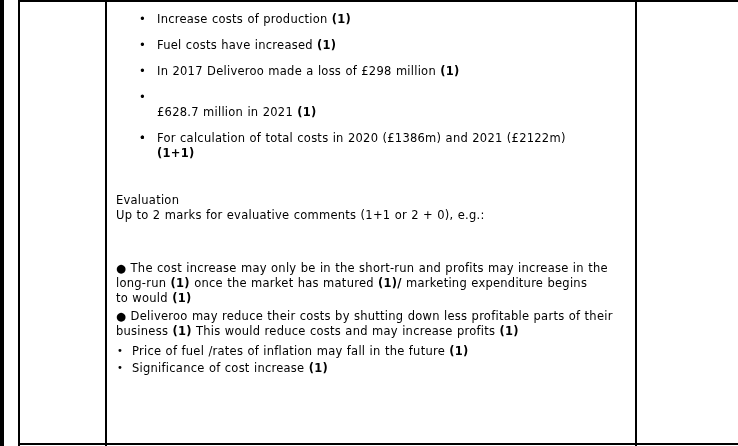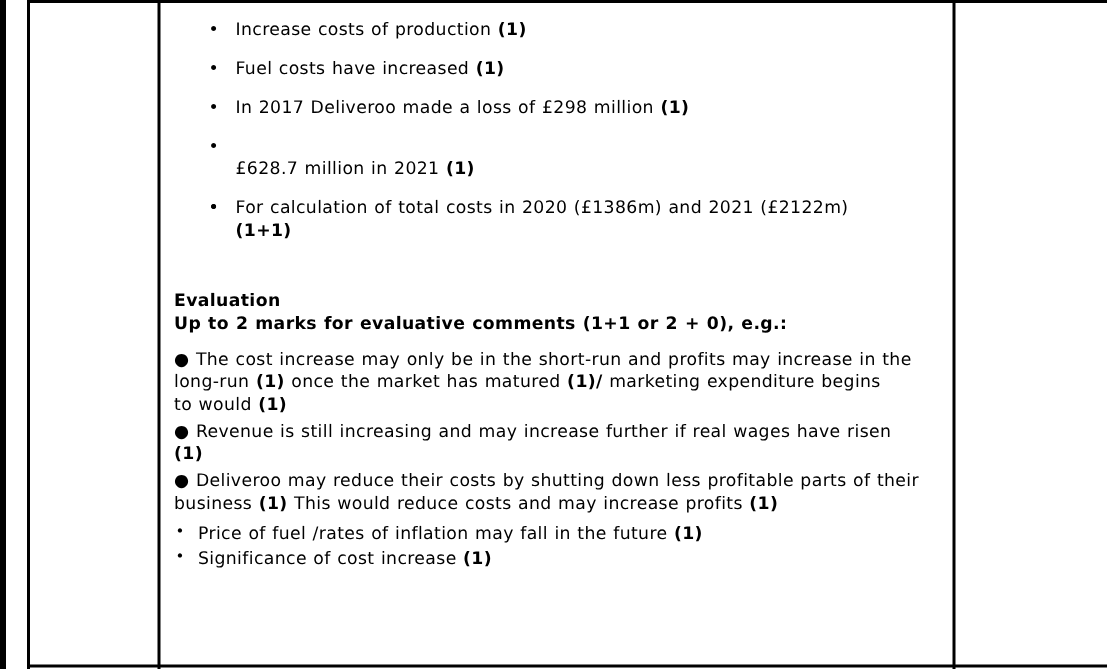--- a/index.html
+++ b/index.html
@@ -29,23 +29,23 @@
   .answer-content {
     position: absolute;
     left: 107px; top: 0;
     width: 528px; height: 443px;
     box-sizing: border-box;
     padding: 12px 6px 0 9px;
     overflow: hidden;
   }
   .k-item { position: relative; padding-left: 41px; margin-bottom: 11px; }
   .k-item .bullet { position: absolute; left: 23px; top: 0; }
-  .eval-head { margin-top: 32px; font-weight: bold; }
+  .eval-head { margin-top: 32px; font-weight: normal; }
   .para { margin-top: 3px; }
-  .para.first { margin-top: 9px; }
+  .para.first { margin-top: 38px; }
   .f-list { margin-top: 5px; }
   .f-item { position: relative; padding-left: 16px; margin-bottom: 2px; }
   .f-item .bullet { position: absolute; left: 1px; top: -1px; font-size: 10px; }
   .seg-b { font-weight: bold; }
 </style>
 </head>
 <body>
 
 <div class="screen">
 
@@ -86,21 +86,20 @@
         <span><span>For calculation of total costs in 2020 (£1386m) and 2021 (£2122m)</span><br><span class="seg-b">(1+1)</span></span>
       </div>
     </div>
 
     <div class="eval-head">
       <div>Evaluation</div>
       <div>Up to 2 marks for evaluative comments (1+1 or 2 + 0), e.g.:</div>
     </div>
 
     <div class="para first"><span>● The cost increase may only be in the short-run and profits may increase in the</span><br><span>long-run </span><span class="seg-b">(1)</span><span> once the market has matured </span><span class="seg-b">(1)/</span><span> marketing expenditure begins</span><br><span>to would </span><span class="seg-b">(1)</span></div>
-    <div class="para"><span>● Revenue is still increasing and may increase further if real wages have risen</span><br><span class="seg-b">(1)</span></div>
     <div class="para"><span>● Deliveroo may reduce their costs by shutting down less profitable parts of their</span><br><span>business </span><span class="seg-b">(1)</span><span> This would reduce costs and may increase profits </span><span class="seg-b">(1)</span></div>
 
     <div class="f-list">
       <div class="f-item">
         <span class="bullet">•</span>
         <span><span>Price of fuel /rates of inflation may fall in the future </span><span class="seg-b">(1)</span></span>
       </div>
       <div class="f-item">
         <span class="bullet">•</span>
         <span><span>Significance of cost increase </span><span class="seg-b">(1)</span></span>

